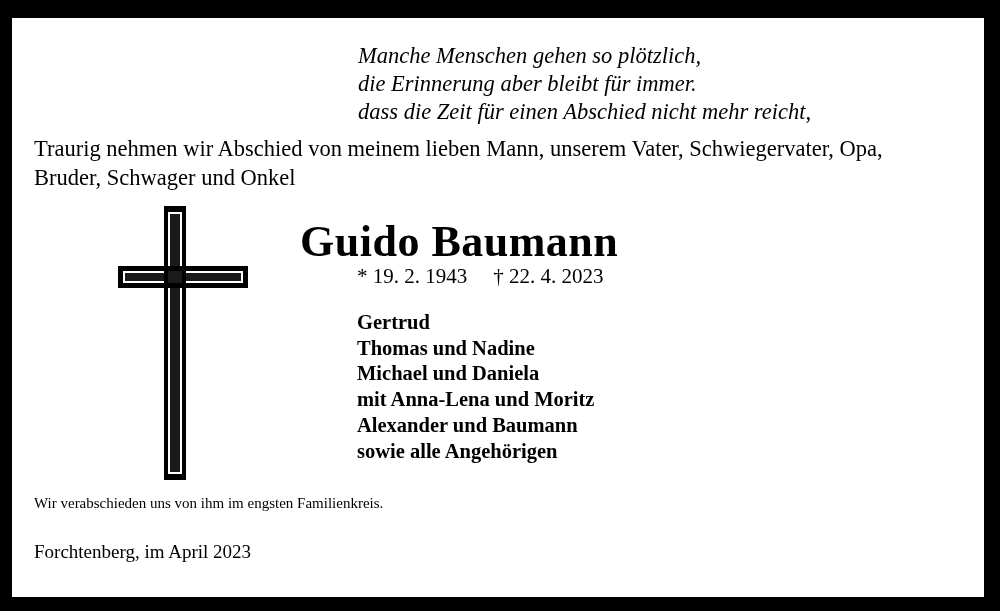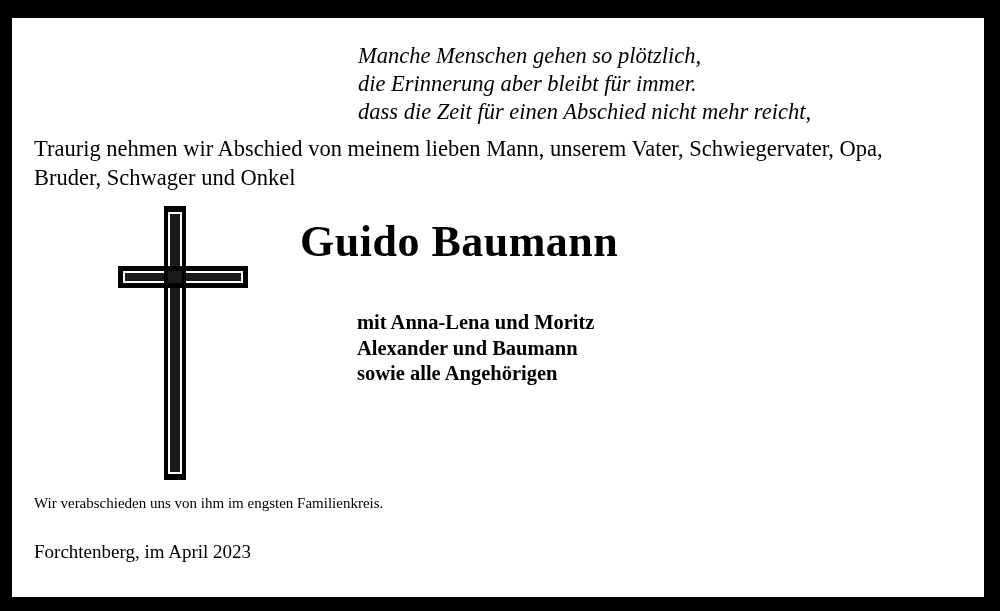--- a/index.html
+++ b/index.html
@@ -130,22 +130,28 @@
         <polygon points="21,73 141,73 141,85 21,85" fill="#ffffff"></polygon>
         <polygon points="23,75 139,75 139,83 23,83" fill="#1a1a1a"></polygon>
 
         <polygon points="62,68 84,68 84,90 62,90" fill="#000000"></polygon>
         <polygon points="66,73 80,73 80,85 66,85" fill="#1a1a1a"></polygon>
       </svg>
     </div>
 
     <div class="name">Guido Baumann</div>
 
+    <div class="dates">
+      <span>* 19. 2. 1943</span><span class="sep"></span><span>† 22. 4. 2023</span>
+    </div>
 
     <div class="family">
+      <div>Gertrud</div>
+      <div>Thomas und Nadine</div>
+      <div>Michael und Daniela</div>
       <div>mit Anna-Lena und Moritz</div>
       <div>Alexander und Baumann</div>
       <div>sowie alle Angehörigen</div>
     </div>
 
     <div class="closing">Wir verabschieden uns von ihm im engsten Familienkreis.</div>
     <div class="place">Forchtenberg, im April 2023</div>
 
   </div>
 </div>

